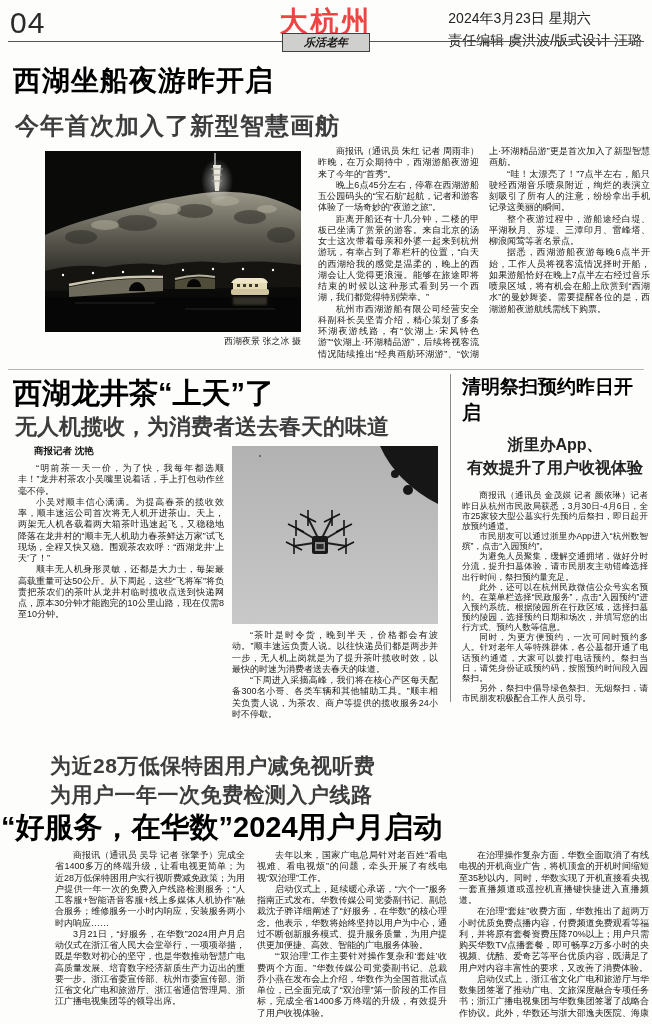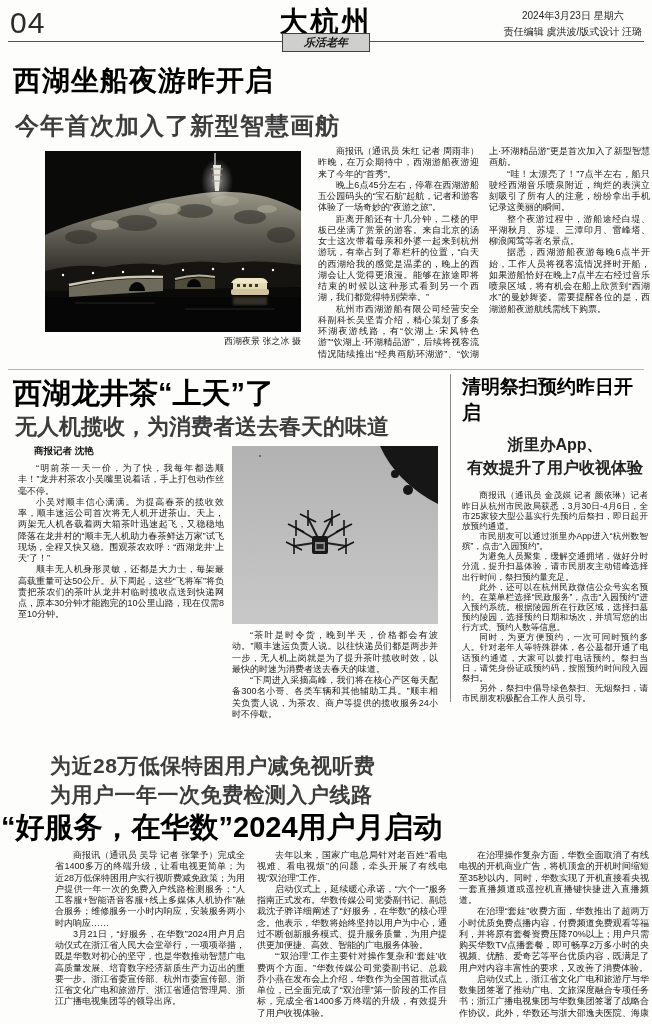--- a/index.html
+++ b/index.html
@@ -2,25 +2,25 @@
 <html><head>
 <meta charset="utf-8">
 <style>
   html,body{margin:0;padding:0;background:#e8e8e6;}
   .page{position:relative;width:652px;height:1024px;background:#fdfdfc;overflow:hidden;
         font-family:"Liberation Sans","DejaVu Sans",sans-serif;color:#1a1a1a;}
   
   .page-num{position:absolute;left:10px;top:6px;font-size:30px;color:#2a2a2a;letter-spacing:1px;}
   .header-rule{position:absolute;left:8px;right:8px;top:41px;height:1px;background:#555;}
   .section-title{position:absolute;left:0;right:0;top:3px;text-align:center;
-                 font-size:28px;font-weight:700;letter-spacing:3px;color:#000000;}
+                 font-size:28px;font-weight:700;letter-spacing:3px;color:#ef4444;}
   .logo-box{position:absolute;left:50%;transform:translateX(-50%);top:33px;width:86px;height:17px;
             background:#cfcfcd;border:1px solid #404040;text-align:center;font-size:11px;line-height:17px;
             font-style:italic;font-weight:700;color:#151515;font-family:"Liberation Serif","DejaVu Serif",serif;}
-  .header-right{position:absolute;right:10px;top:8px;text-align:center;font-size:10px;color:#222;line-height:1.55;}
+  .header-right{position:absolute;right:10px;top:8px;text-align:left;font-size:14px;color:#222;line-height:1.55;}
   
   .bodytext{font-size:9px;line-height:1.25;color:#191919;text-align:justify;}
   .para{margin:0;text-indent:2em;}
   .headline{font-weight:900;color:#000;margin:0;}
   .kicker{color:#3d3d3d;margin:0;}
   
   .a1-headline{position:absolute;left:13px;top:62px;font-size:28px;letter-spacing:1px;}
   .a1-subtitle{position:absolute;left:15px;top:110px;font-size:24px;letter-spacing:1px;}
   .a1-photo{position:absolute;left:45px;top:151px;width:256px;height:181px;}
   .a1-caption{position:absolute;left:45px;top:335px;width:256px;text-align:right;font-size:9px;color:#222;}

